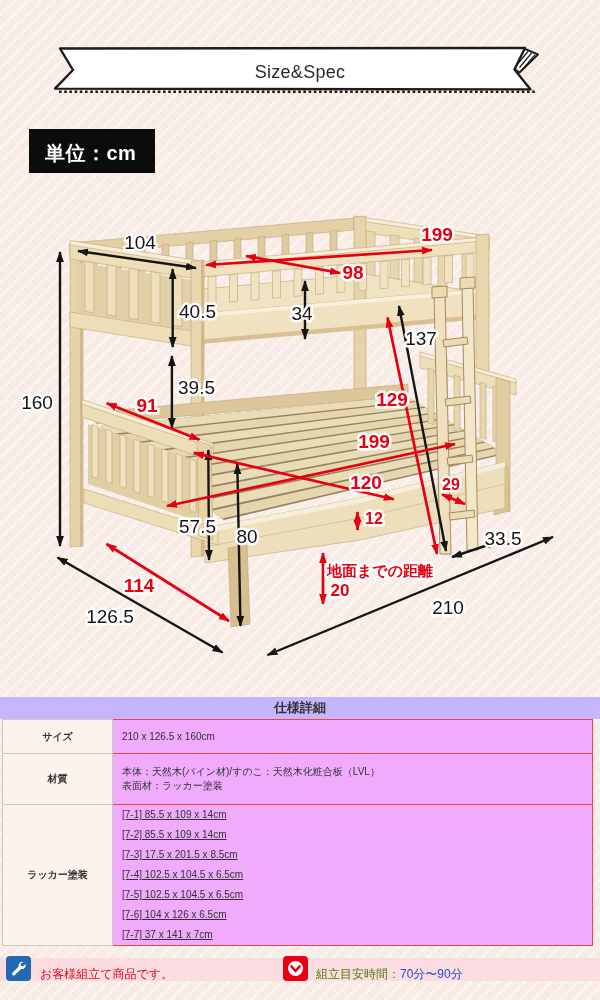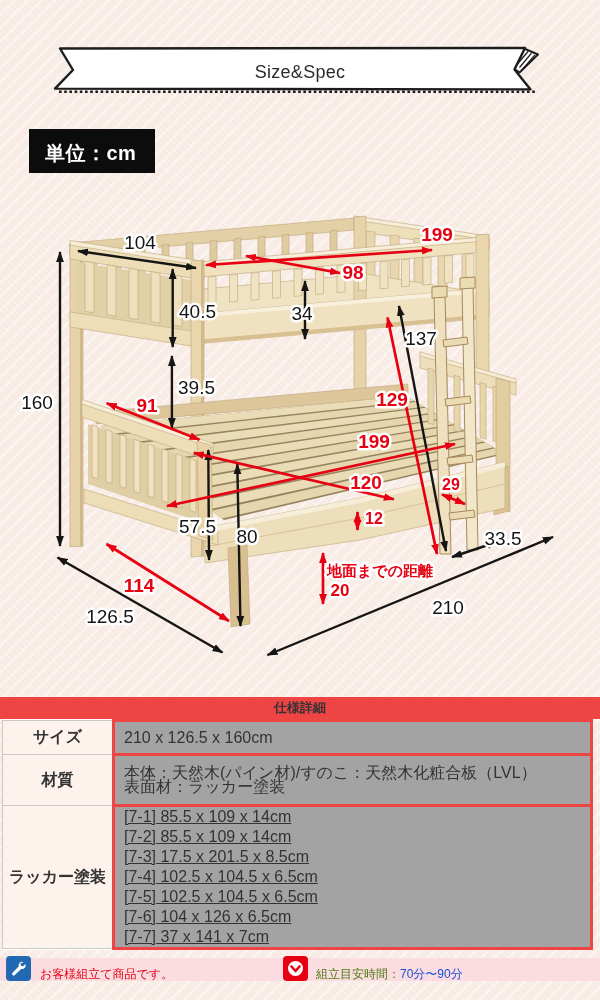--- a/index.html
+++ b/index.html
@@ -4,21 +4,21 @@
 <style>
 html,body{margin:0;padding:0;}
 body{
   width:600px;height:1000px;position:relative;overflow:hidden;
   font-family:"Liberation Sans", sans-serif;
   background-color:#f9ede7;
   background-image:repeating-linear-gradient(135deg,rgba(255,255,255,0.45) 0px,rgba(255,255,255,0.45) 1.5px,rgba(255,255,255,0) 3px,rgba(255,255,255,0) 9.5px),repeating-linear-gradient(45deg,rgba(242,223,213,0.18) 0px,rgba(242,223,213,0.18) 2px,rgba(255,255,255,0) 2px,rgba(255,255,255,0) 5px);
 }
 .abs{position:absolute;}
 .lb{background:#fdf2ec;border:1px solid #c9c9c9;width:109px;text-align:center;font-weight:bold;padding:0;}
-.ct{border:3px solid #ef4444;padding:0 0 0 9px;background:#a3a3a3;}
+.ct{border:1px solid #ef4444;padding:0 0 0 9px;background:#f0abfc;}
 
 </style>
 </head>
 <body>
 
 <svg class="abs" style="left:0;top:0" width="600" height="1000" viewBox="0 0 600 1000">
   <defs>
     <marker id="ab" markerWidth="12" markerHeight="9" refX="10" refY="4.5" orient="auto" markerUnits="userSpaceOnUse">
       <path d="M0,0.6 L11,4.5 L0,8.4 z" fill="#151515"></path>
     </marker>
@@ -305,23 +305,23 @@
 
       <text x="340" y="596" font-size="17">20</text>
     </g>
 
     <text x="327" y="576" font-size="15" font-weight="bold" fill="#e60012">地面までの距離</text>
   </g>
 </svg>
 
 <div id="spec" class="abs" style="left:0;top:697px;width:600px">
 
-  <div style="height:22px;background:#ef4444;text-align:center;font-size:13px;font-weight:bold;color:#333;line-height:22px;">仕様詳細</div>
-
-  <table style="border-collapse:collapse;width:591px;margin-left:2px;font-size:16px;color:#333;background:#fff;">
+  <div style="height:22px;background:#c4b5fd;text-align:center;font-size:13px;font-weight:bold;color:#333;line-height:22px;">仕様詳細</div>
+
+  <table style="border-collapse:collapse;width:591px;margin-left:2px;font-size:10px;color:#333;background:#fff;">
 
     <tbody>
         <tr style="height:34px;">
       <td class="lb">サイズ</td>
       <td class="ct">210 x 126.5 x 160cm</td>
     </tr>
 
     <tr style="height:51px;">
       <td class="lb">材質</td>
       <td class="ct" style="line-height:14px;">本体：天然木(パイン材)/すのこ：天然木化粧合板（LVL）<br>表面材：ラッカー塗装</td>

